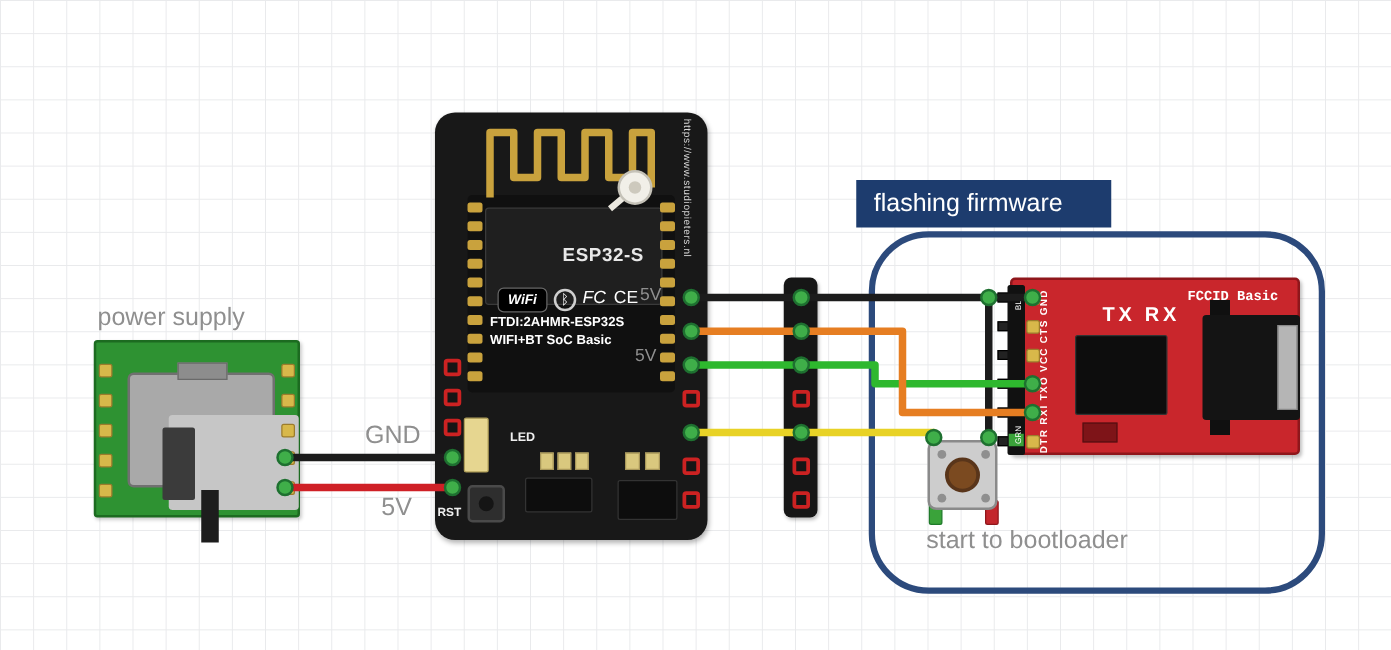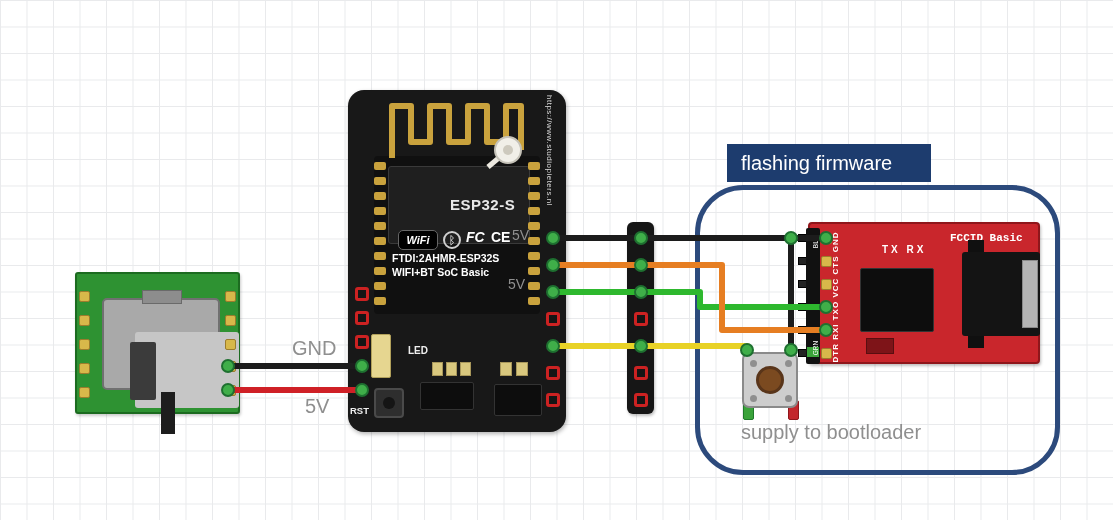--- a/index.html
+++ b/index.html
@@ -6,21 +6,21 @@
   body{width:1113px;height:520px;overflow:hidden;font-family:"Liberation Sans",sans-serif;}
   .canvas{position:relative;width:1113px;height:520px;background-color:#ffffff;
     background-image:linear-gradient(#e9eaec 1px,transparent 1px),
                      linear-gradient(90deg,#e9eaec 1px,transparent 1px);
     background-size:26.5px 26.5px;}
   .gray-label{position:absolute;color:#8f8f8f;font-size:20px;z-index:40;white-space:nowrap;}
 
   
   .blue-box{position:absolute;left:695px;top:185px;width:365px;height:290px;
     border:5px solid #2c4a7c;border-radius:48px;box-sizing:border-box;z-index:5;}
-  .title-box{position:absolute;left:727px;top:144px;width:204px;height:38px;
+  .title-box{position:absolute;left:685px;top:144px;width:204px;height:38px;
     line-height:38px;padding-left:14px;box-sizing:border-box;color:#fff;font-size:20px;z-index:6;}
 
   
   .ps-board{position:absolute;left:75px;top:272px;width:165px;height:142px;border-radius:3px;
     border:2px solid #1c6b20;box-sizing:border-box;z-index:10;box-shadow:1px 2px 3px rgba(0,0,0,.2);}
   .usb-body{position:absolute;left:25px;top:24px;width:118px;height:92px;background:#a9a9a9;
     border:2px solid #707070;border-radius:5px;box-sizing:border-box;}
   .usb-plate{position:absolute;left:31px;top:32px;width:104px;height:76px;background:#c6c6c6;border-radius:3px;}
   .usb-slot{position:absolute;left:26px;top:42px;width:26px;height:58px;background:#3b3b3b;border-radius:2px;}
   .usb-slot-in{position:absolute;left:31px;top:50px;width:14px;height:42px;background:#1d1d1d;}
@@ -31,21 +31,21 @@
     border-radius:16px;z-index:10;box-shadow:1px 2px 4px rgba(0,0,0,.3);}
   .esp-module{position:absolute;left:26px;top:66px;width:166px;height:158px;background:#101010;border-radius:4px;}
   .esp-shield{position:absolute;left:40px;top:76px;width:142px;height:78px;background:#1f1f1f;
     border:1px solid #3a3a3a;border-radius:3px;box-sizing:border-box;}
   .esp-name{position:absolute;left:102px;top:106px;color:#e8e8e8;font-size:15px;font-weight:bold;letter-spacing:.5px;}
   .wifi-badge{position:absolute;left:50px;top:140px;width:40px;height:20px;background:#000;border:1px solid #666;
     border-radius:5px;box-sizing:border-box;color:#fff;font-size:11px;font-weight:bold;font-style:italic;
     text-align:center;line-height:18px;}
   .bt-circle{position:absolute;left:95px;top:141px;width:18px;height:18px;border:2px solid #cfcfcf;border-radius:50%;
     box-sizing:border-box;color:#fff;font-size:11px;text-align:center;line-height:14px;}
-  .mark{position:absolute;color:#fff;font-size:14px;font-weight:bold;}
+  .mark{position:absolute;color:#fff;font-size:14px;font-weight:normal;}
   .pin-gray{position:absolute;color:#8f8f8f;font-size:14px;}
   .fccid{position:absolute;color:#fff;font-size:10.5px;font-weight:bold;white-space:nowrap;}
   .url-vert{position:absolute;left:197px;top:5px;height:135px;writing-mode:vertical-rl;color:#d8d8d8;
     font-size:8px;letter-spacing:.5px;white-space:nowrap;}
   .led-label{position:absolute;left:60px;top:255px;color:#eee;font-size:10px;font-weight:bold;text-align:right;}
   .rst-label{position:absolute;left:2px;top:315px;color:#eee;font-size:9.5px;font-weight:bold;}
   .cap-yellow{position:absolute;left:23px;top:244px;width:20px;height:44px;background:#e6d690;
     border:1px solid #b1a05a;border-radius:2px;box-sizing:border-box;}
   .tan{position:absolute;width:11px;height:14px;background:#d9c87e;border:1px solid #a8975a;box-sizing:border-box;}
   .chip{position:absolute;background:#0d0d0d;border:1px solid #333;box-sizing:border-box;border-radius:2px;}
@@ -56,21 +56,21 @@
   
   .strip{position:absolute;left:627px;top:222px;width:27px;height:192px;background:#161616;border-radius:6px;
     z-index:10;box-shadow:1px 2px 3px rgba(0,0,0,.25);}
 
   
   .ftdi-board{position:absolute;left:808px;top:222px;width:232px;height:142px;border:2px solid #8f161b;
     border-radius:4px;box-sizing:border-box;z-index:10;box-shadow:1px 2px 3px rgba(0,0,0,.25);}
   .ftdi-header{position:absolute;left:-4px;top:4px;width:14px;height:136px;background:#111;border-radius:2px;}
   .ftdi-grn-pad{position:absolute;left:-3px;top:123px;width:12px;height:10px;background:#3aa33a;}
   .vert-label{position:absolute;color:#fff;white-space:nowrap;transform:translate(-50%,-50%) rotate(-90deg);}
-  .txrx{position:absolute;left:72px;top:20px;color:#fff;font-size:10px;font-weight:bold;letter-spacing:3px;}
+  .txrx{position:absolute;left:72px;top:20px;color:#fff;font-size:16px;font-weight:bold;letter-spacing:3px;}
   .ftdi-name{position:absolute;left:140px;top:8px;color:#fff;font-size:11px;font-weight:bold;font-family:"Liberation Mono",monospace;}
   .maroon{position:absolute;left:56px;top:114px;width:28px;height:16px;background:#7e1418;border:1px solid #5a0e10;box-sizing:border-box;}
   .usbA{position:absolute;left:152px;top:28px;width:78px;height:84px;background:#141414;border-radius:3px;}
   .usbA-tab{position:absolute;width:16px;height:12px;background:#101010;}
   .usbA-metal{position:absolute;left:60px;top:8px;width:16px;height:68px;background:#b5b5b5;border:1px solid #8a8a8a;box-sizing:border-box;}
 
   
   .pushbtn{position:absolute;left:742px;top:352px;width:56px;height:56px;background:#cdcdcd;border:2px solid #8a8a8a;
     border-radius:7px;box-sizing:border-box;z-index:12;}
   .pushbtn-circle{position:absolute;left:12px;top:12px;width:28px;height:28px;background:#7b4a20;
@@ -87,23 +87,24 @@
   #wire-layer{position:absolute;left:0;top:0;z-index:50;pointer-events:none;}
 </style>
 </head>
 <body>
 
 <div class="canvas" style="background-color: rgb(255, 255, 255);">
 
   <div class="blue-box" style="border-color: rgb(44, 74, 124);"></div>
   <div class="title-box" id="title-box" style="background: rgb(29, 60, 110);">flashing firmware</div>
 
+  <div class="gray-label" style="left:78px;top:243px;">power supply</div>
   <div class="gray-label" style="left:292px;top:337px;">GND</div>
   <div class="gray-label" style="left:305px;top:395px;">5V</div>
-  <div class="gray-label" style="left:741px;top:421px;">supply to bootloader</div>
+  <div class="gray-label" style="left:741px;top:421px;">start to bootloader</div>
 
   <div class="ps-board" id="ps-board" style="background: rgb(46, 146, 50);">
     <div class="usb-body">
       <div class="usb-tab" style="left:38px;top:-10px;"></div>
       <div class="usb-tab" style="left:38px;top:88px;"></div>
       <div class="usb-plate"></div>
       <div class="usb-slot">
         <div class="usb-slot-in"></div>
       </div>
     </div>

